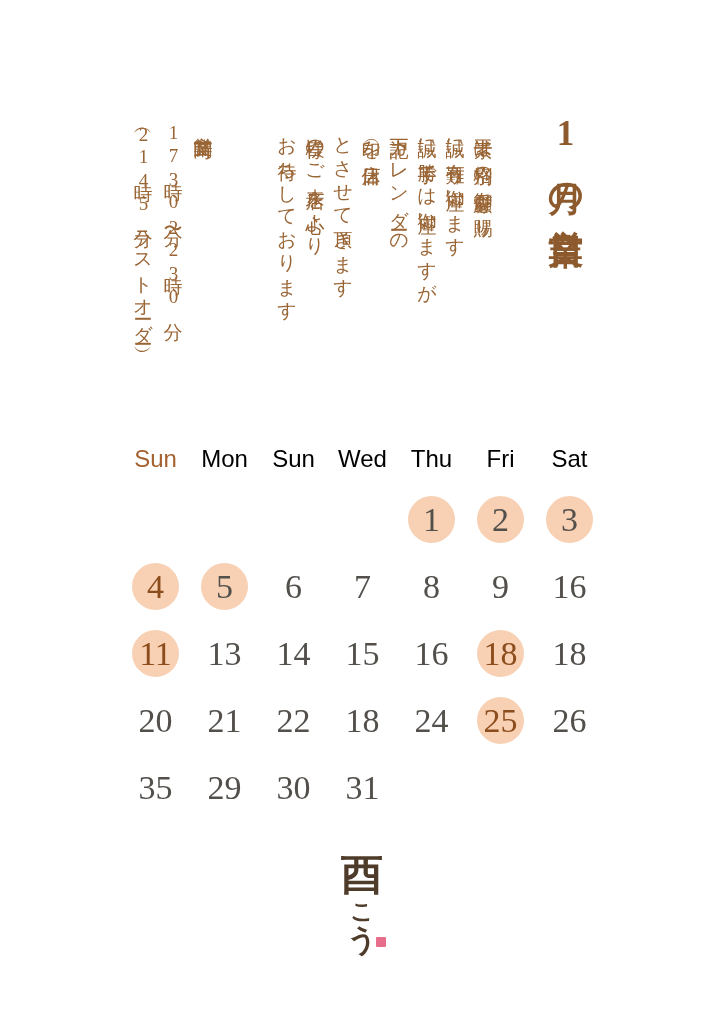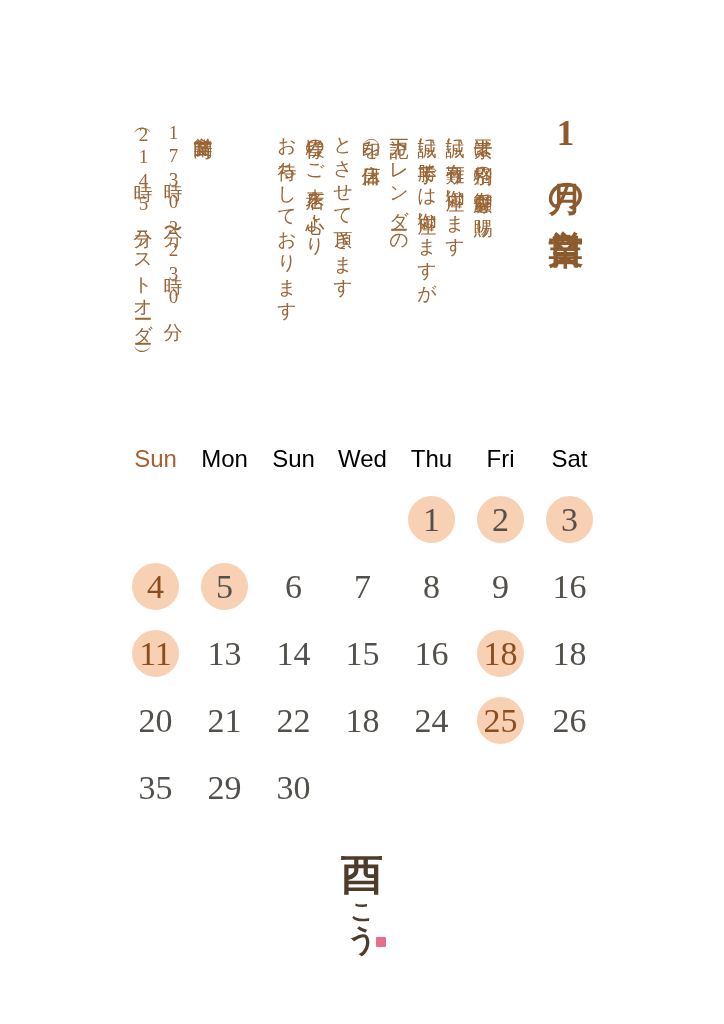--- a/index.html
+++ b/index.html
@@ -199,20 +199,23 @@
       </div>
       <div class="cell">
         <span class="bubble">35</span>
       </div>
       <div class="cell">
         <span class="bubble">29</span>
       </div>
       <div class="cell">
         <span class="bubble">30</span>
       </div>
+      <div class="cell">
+        <span class="bubble">31</span>
+      </div>
     </div>
 
   <div id="logo">
     <span class="logo-ch1">酉</span>
     <span class="logo-ch2">こ</span>
     <span class="logo-ch3">う</span>
     <span id="seal"></span>
   </div>
 
 </div>

